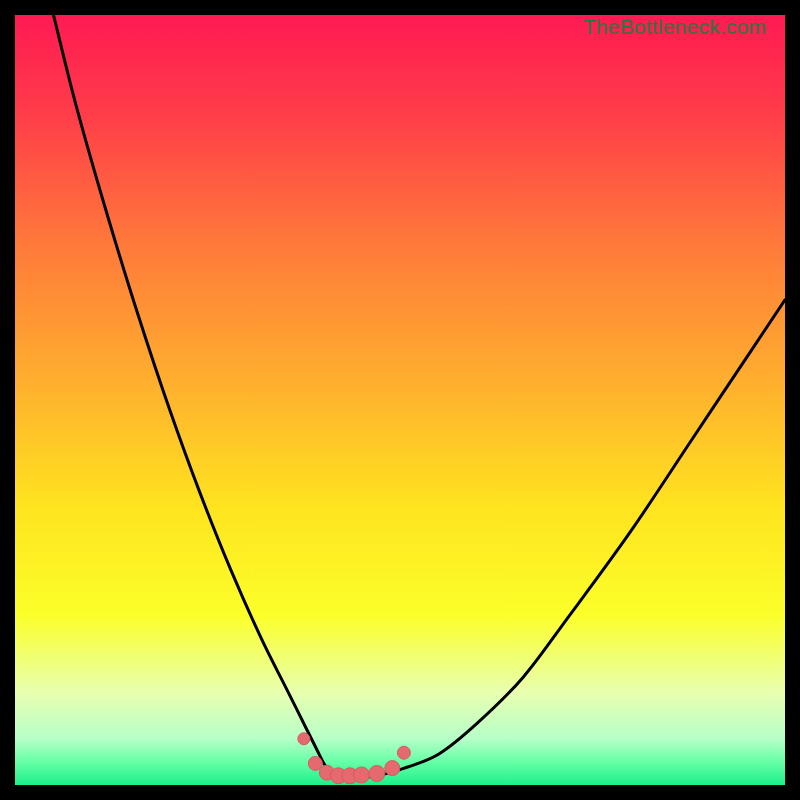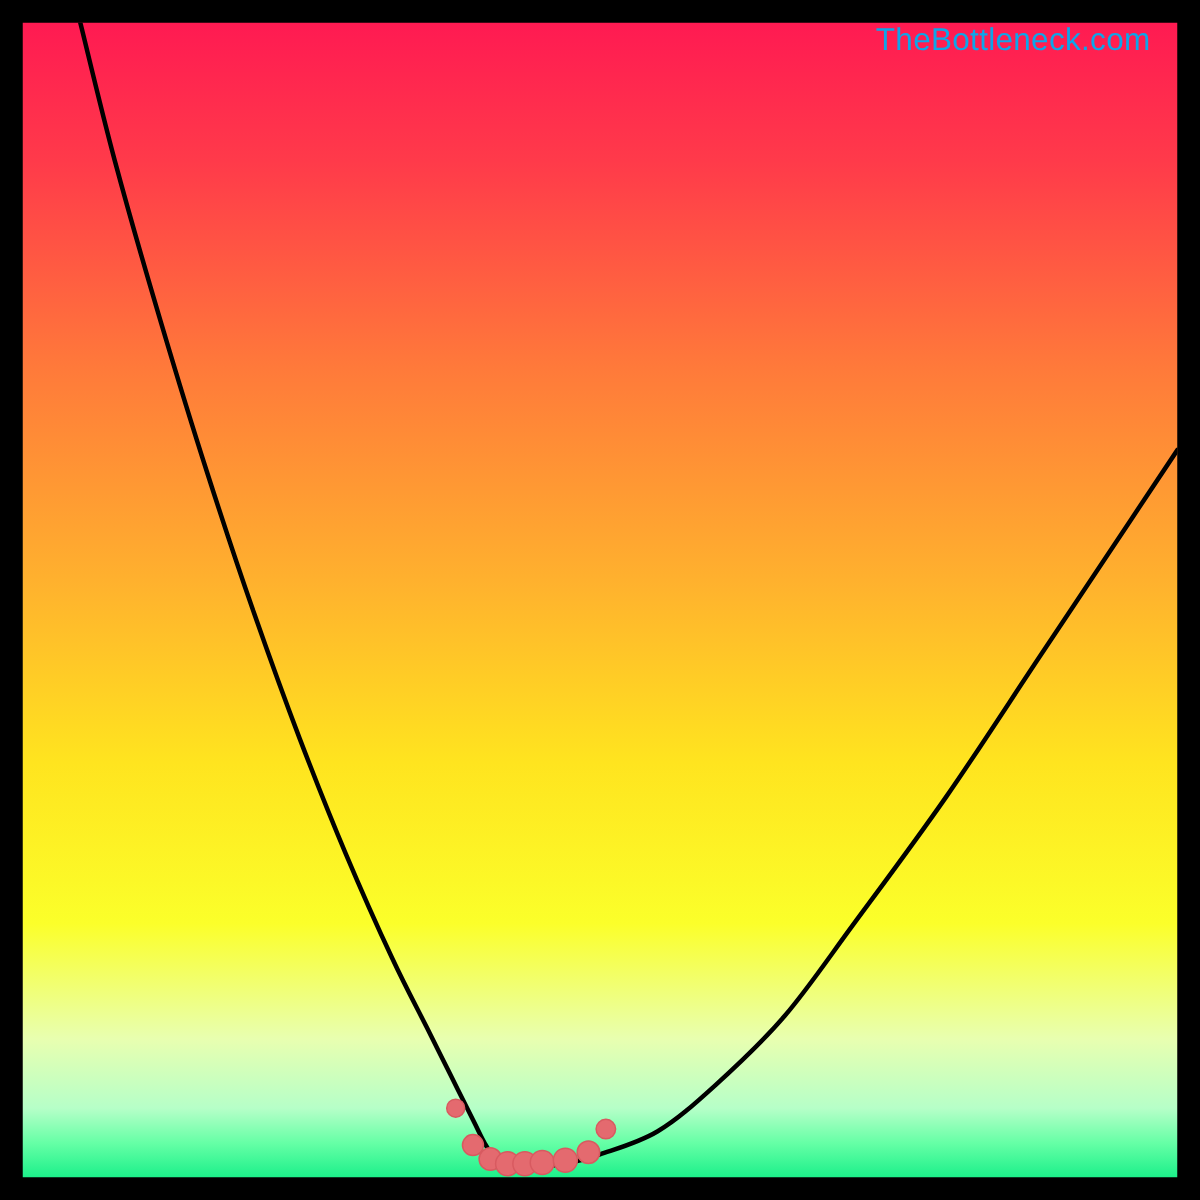--- a/index.html
+++ b/index.html
@@ -26,21 +26,21 @@
     width: 770px;
     height: 770px;
     display: block;
   }
   .watermark {
     position: absolute;
     top: 0px;
     right: 18px;
     font-size: 21px;
     font-weight: 500;
-    color: #0ea5e9;
+    color: #15803d;
     letter-spacing: 0.2px;
     user-select: none;
   }
 </style>
 </head>
 <body>
 
 <div class="frame">
   <svg class="plot" viewBox="0 0 770 770" preserveAspectRatio="none">
     <defs>

